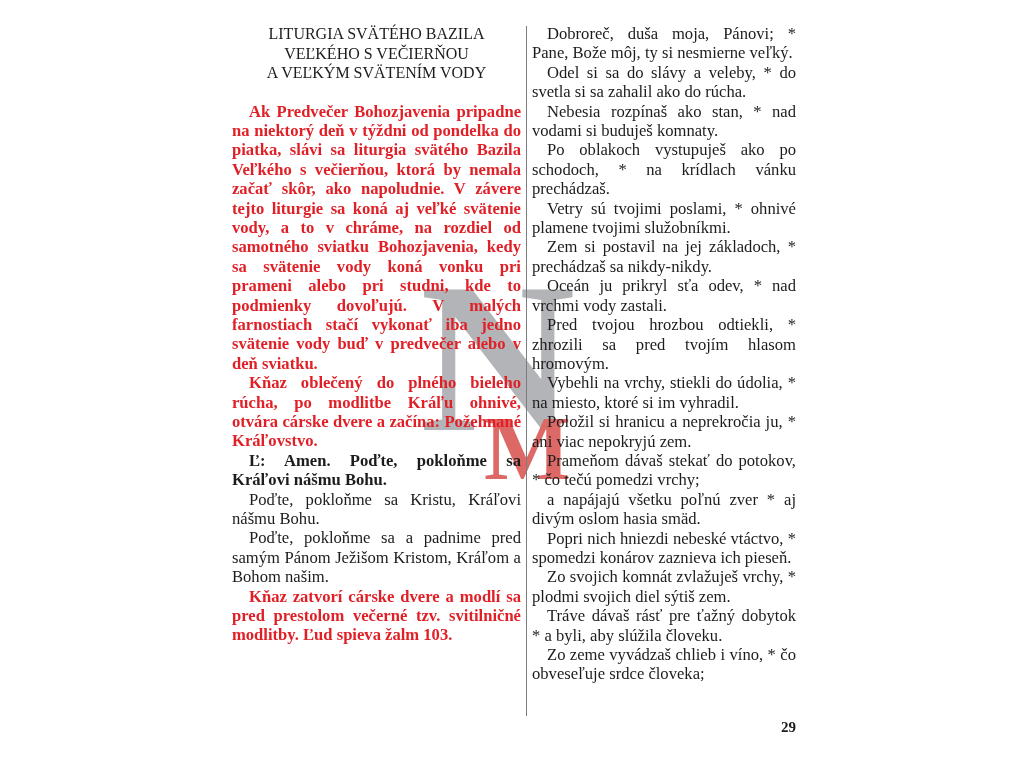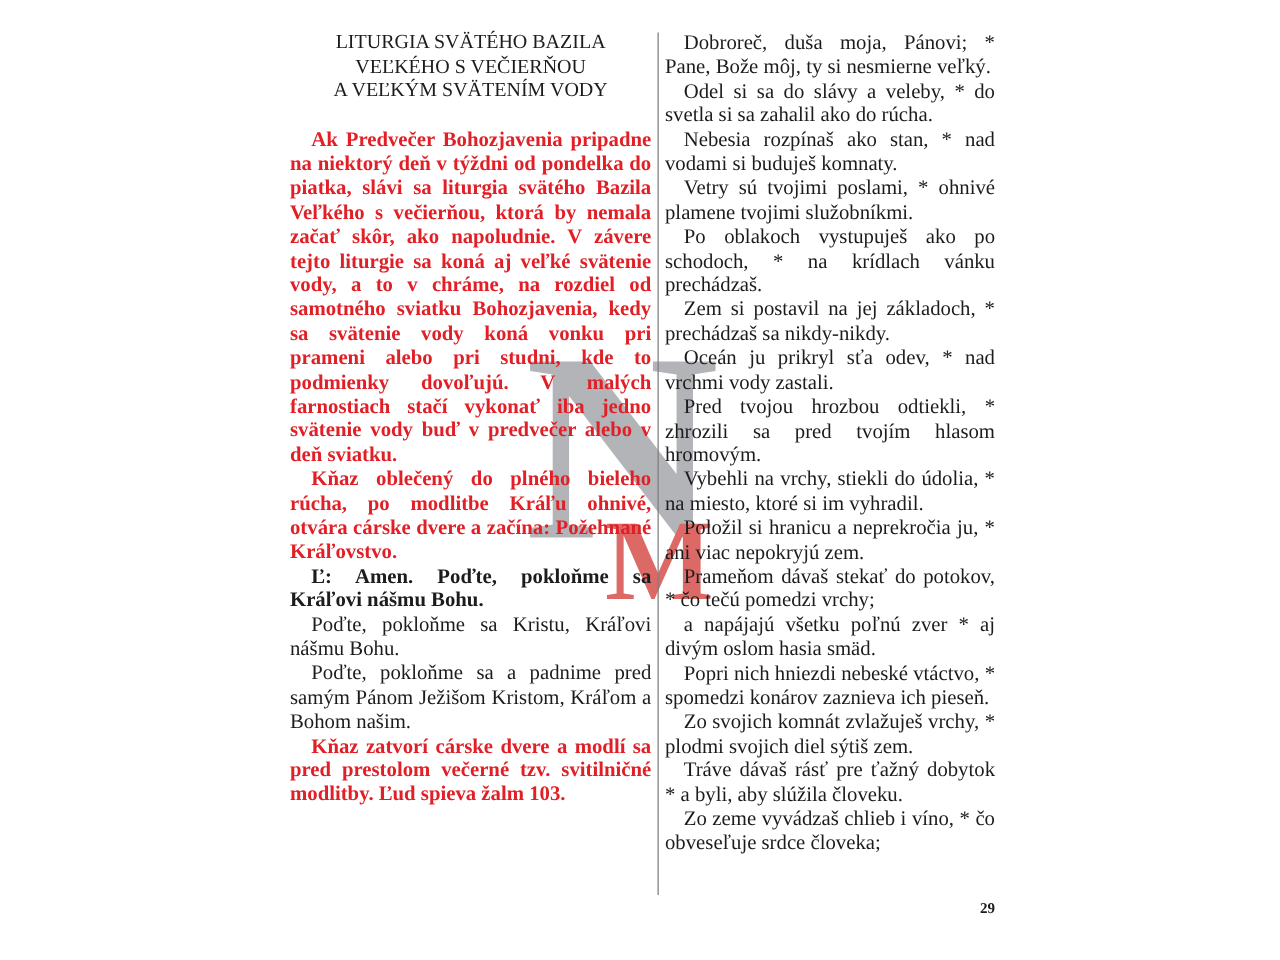--- a/index.html
+++ b/index.html
@@ -81,21 +81,21 @@
     line-height: 1;
     font-weight: bold;
     font-family: "Liberation Serif", serif;
   }
   .page-number {
     position: absolute;
     left: 700px;
     top: 719px;
     width: 96px;
     text-align: right;
-    font-size: 12px;
+    font-size: 15px;
     font-weight: bold;
     color: var(--ink);
     z-index: 2;
   }
 </style>
 </head>
 <body>
 
 <div class="watermark">
   <span class="wm-gray" style="color: rgb(166, 168, 171);">N</span>
@@ -112,22 +112,22 @@
       <p class="block bold gap">Ľ: Amen. Poďte, pokloňme sa Kráľovi nášmu Bohu.</p>
       <p class="block normal">Poďte, pokloňme sa Kristu, Kráľovi nášmu Bohu.</p>
       <p class="block normal">Poďte, pokloňme sa a padnime pred samým Pánom Ježišom Kristom, Kráľom a Bohom našim.</p>
       <p class="block rubric gap">Kňaz zatvorí cárske dvere a modlí sa pred prestolom večerné tzv. svitilničné modlitby. Ľud spieva žalm 103.</p>
     </div>
   <div class="divider"></div>
   <div class="col-right">
       <p class="block verse">Dobroreč, duša moja, Pánovi; * Pane, Bože môj, ty si nesmierne veľký.</p>
       <p class="block verse">Odel si sa do slávy a veleby, * do svetla si sa zahalil ako do rúcha.</p>
       <p class="block verse">Nebesia rozpínaš ako stan, * nad vodami si buduješ komnaty.</p>
+      <p class="block verse">Po oblakoch vystupuješ ako po schodoch, * na krídlach vánku prechádzaš.</p>
       <p class="block verse">Vetry sú tvojimi poslami, * ohnivé plamene tvojimi služobníkmi.</p>
-      <p class="block verse">Po oblakoch vystupuješ ako po schodoch, * na krídlach vánku prechádzaš.</p>
       <p class="block verse">Zem si postavil na jej základoch, * prechádzaš sa nikdy-nikdy.</p>
       <p class="block verse">Oceán ju prikryl sťa odev, * nad vrchmi vody zastali.</p>
       <p class="block verse">Pred tvojou hrozbou odtiekli, * zhrozili sa pred tvojím hlasom hromovým.</p>
       <p class="block verse">Vybehli na vrchy, stiekli do údolia, * na miesto, ktoré si im vyhradil.</p>
       <p class="block verse">Položil si hranicu a neprekročia ju, * ani viac nepokryjú zem.</p>
       <p class="block verse">Prameňom dávaš stekať do potokov, * čo tečú pomedzi vrchy;</p>
       <p class="block verse">a napájajú všetku poľnú zver * aj divým oslom hasia smäd.</p>
       <p class="block verse">Popri nich hniezdi nebeské vtáctvo, * spomedzi konárov zaznieva ich pieseň.</p>
       <p class="block verse">Zo svojich komnát zvlažuješ vrchy, * plodmi svojich diel sýtiš zem.</p>
       <p class="block verse">Tráve dávaš rásť pre ťažný dobytok * a byli, aby slúžila človeku.</p>

